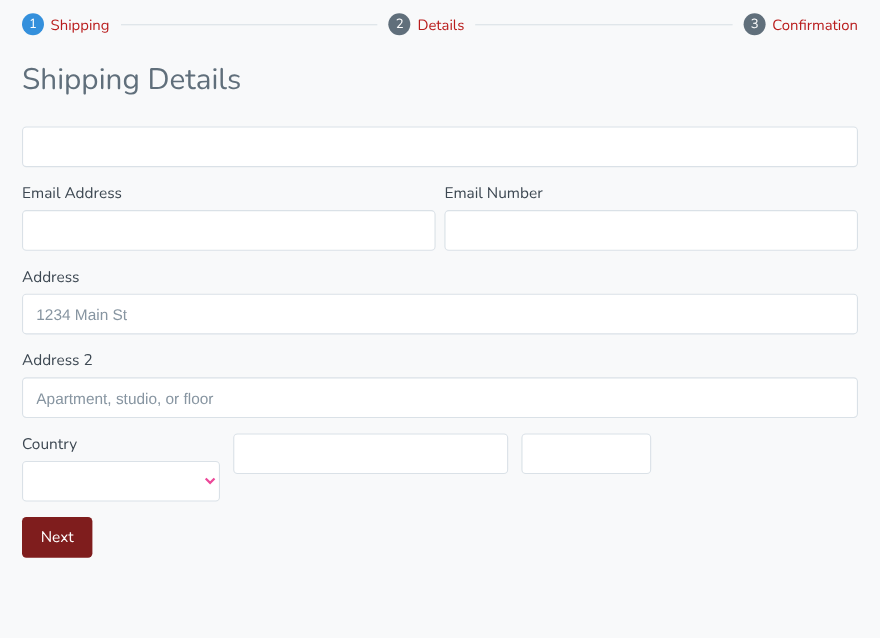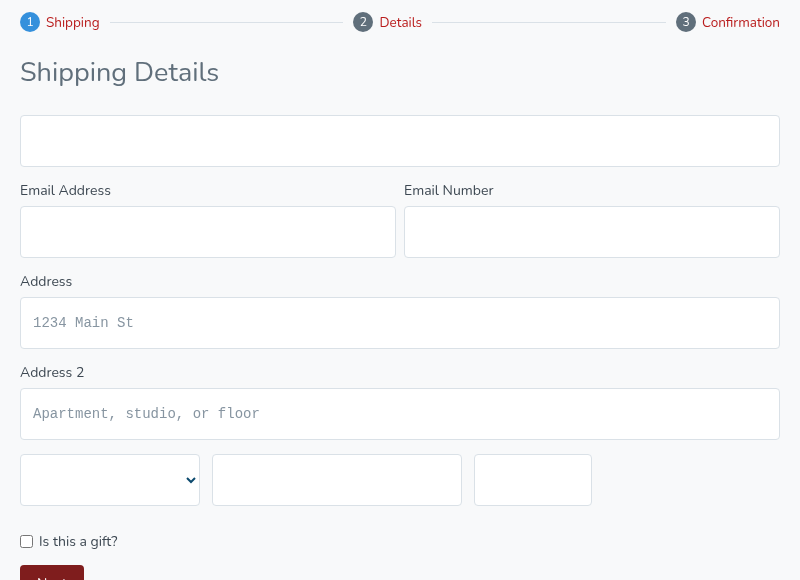--- a/index.html
+++ b/index.html
@@ -56,28 +56,28 @@
   .row .field { flex: 1; }
   .field { margin-bottom: 14px; }
   label.lbl {
     display: block;
     font-size: 14px;
     color: #3d4852;
     margin-bottom: 6px;
   }
   input[type=text], input[type=email], select {
     width: 100%;
-    height: 52px;
+    height: 37px;
     padding: 6px 12px;
     font-size: 14px;
     border: 1px solid #dae1e7;
     border-radius: 4px;
     background: #fff;
-    color: #0c4a6e;
-    font-family: Liberation Mono, monospace;
+    color: #ec4899;
+    font-family: Liberation Sans, sans-serif;
   }
   input::placeholder { color: #8795a1; opacity: 1; }
   select { padding: 6px 8px; }
   .row3 { display: flex; gap: 12px; }
   .row3 .f-country { flex: 0 0 180px; }
   .row3 .f-city { flex: 0 0 250px; }
   .row3 .f-zip { flex: 0 0 118px; }
   .check-row {
     display: flex;
     align-items: center;
@@ -150,32 +150,29 @@
     <input type="text" placeholder="1234 Main St" style="">
   </div>
 
   <div class="field">
     <label class="lbl">Address 2</label>
     <input type="text" placeholder="Apartment, studio, or floor" style="">
   </div>
 
   <div class="row3">
     <div class="field f-country">
+      <label class="lbl">Country</label>
       <select>
         <option value=""></option>
       </select>
     </div>
     <div class="field f-city">
       <input type="text" value="" style="">
     </div>
     <div class="field f-zip">
       <input type="text" value="" style="">
     </div>
   </div>
 
-  <div class="check-row">
-    <input type="checkbox" id="gift" style="">
-    <label for="gift">Is this a gift?</label>
-  </div>
 
   <button type="button" class="btn-next">Next</button>
 
 </form>
 
 </body></html>

